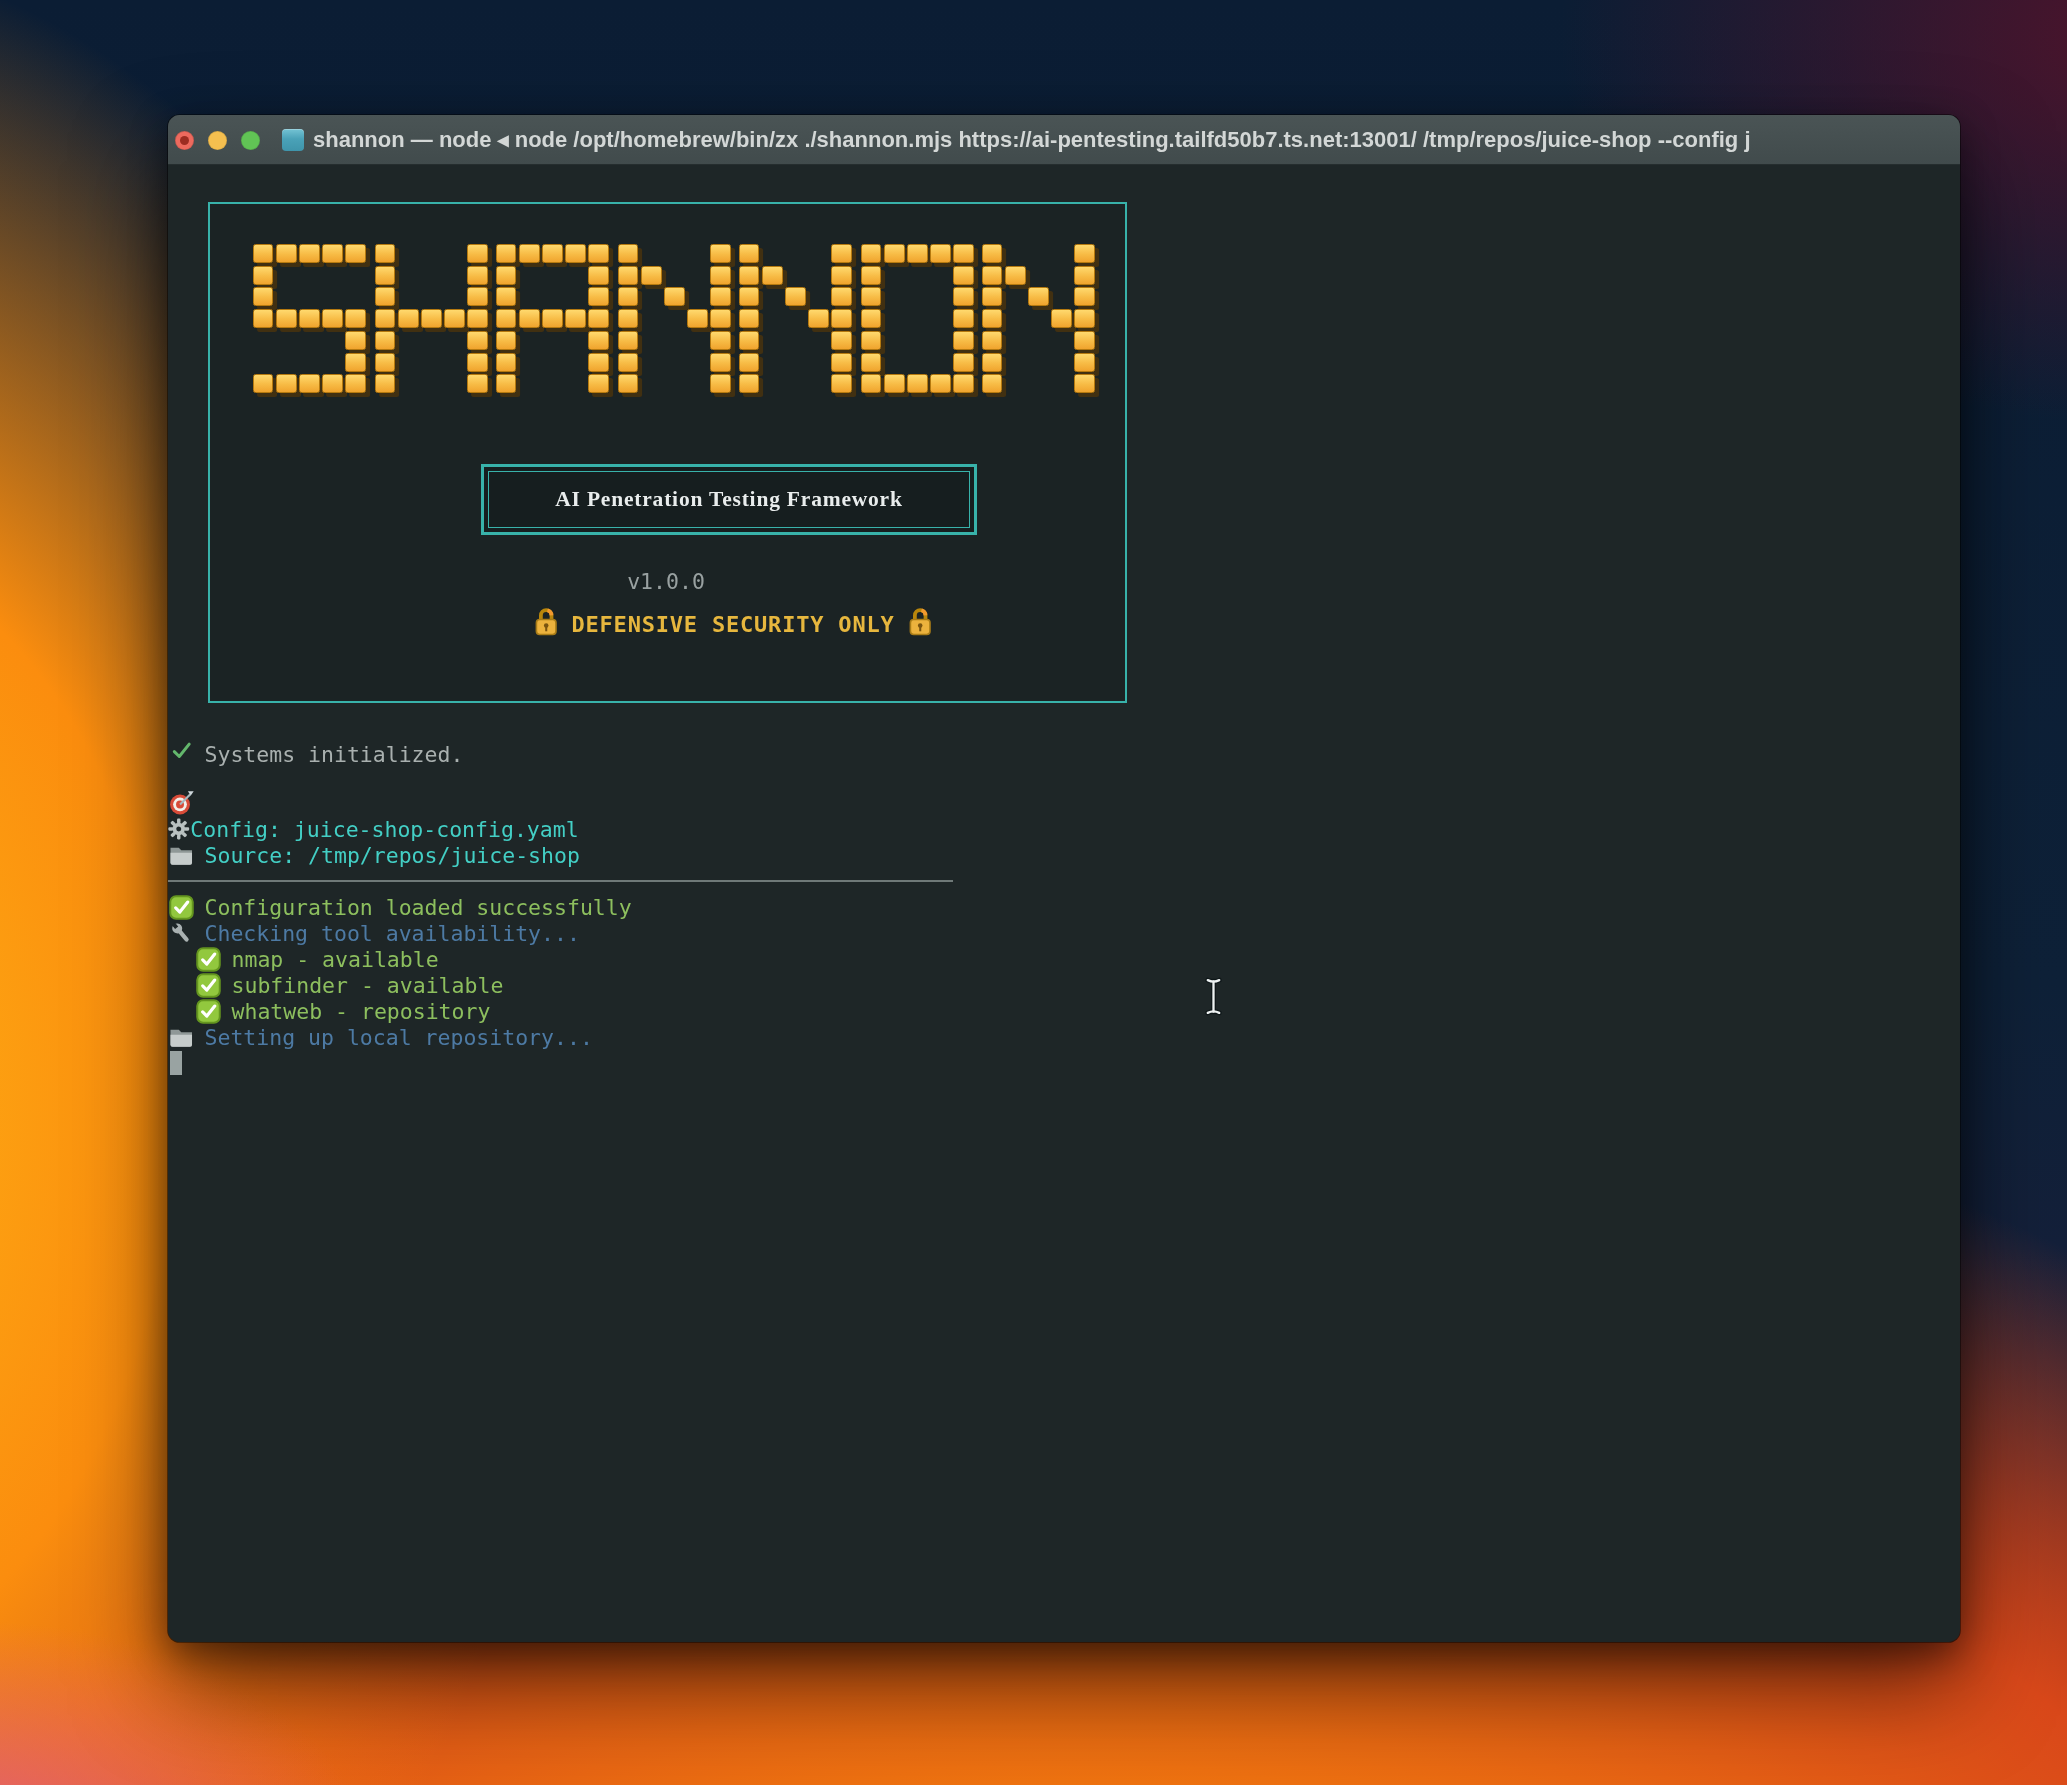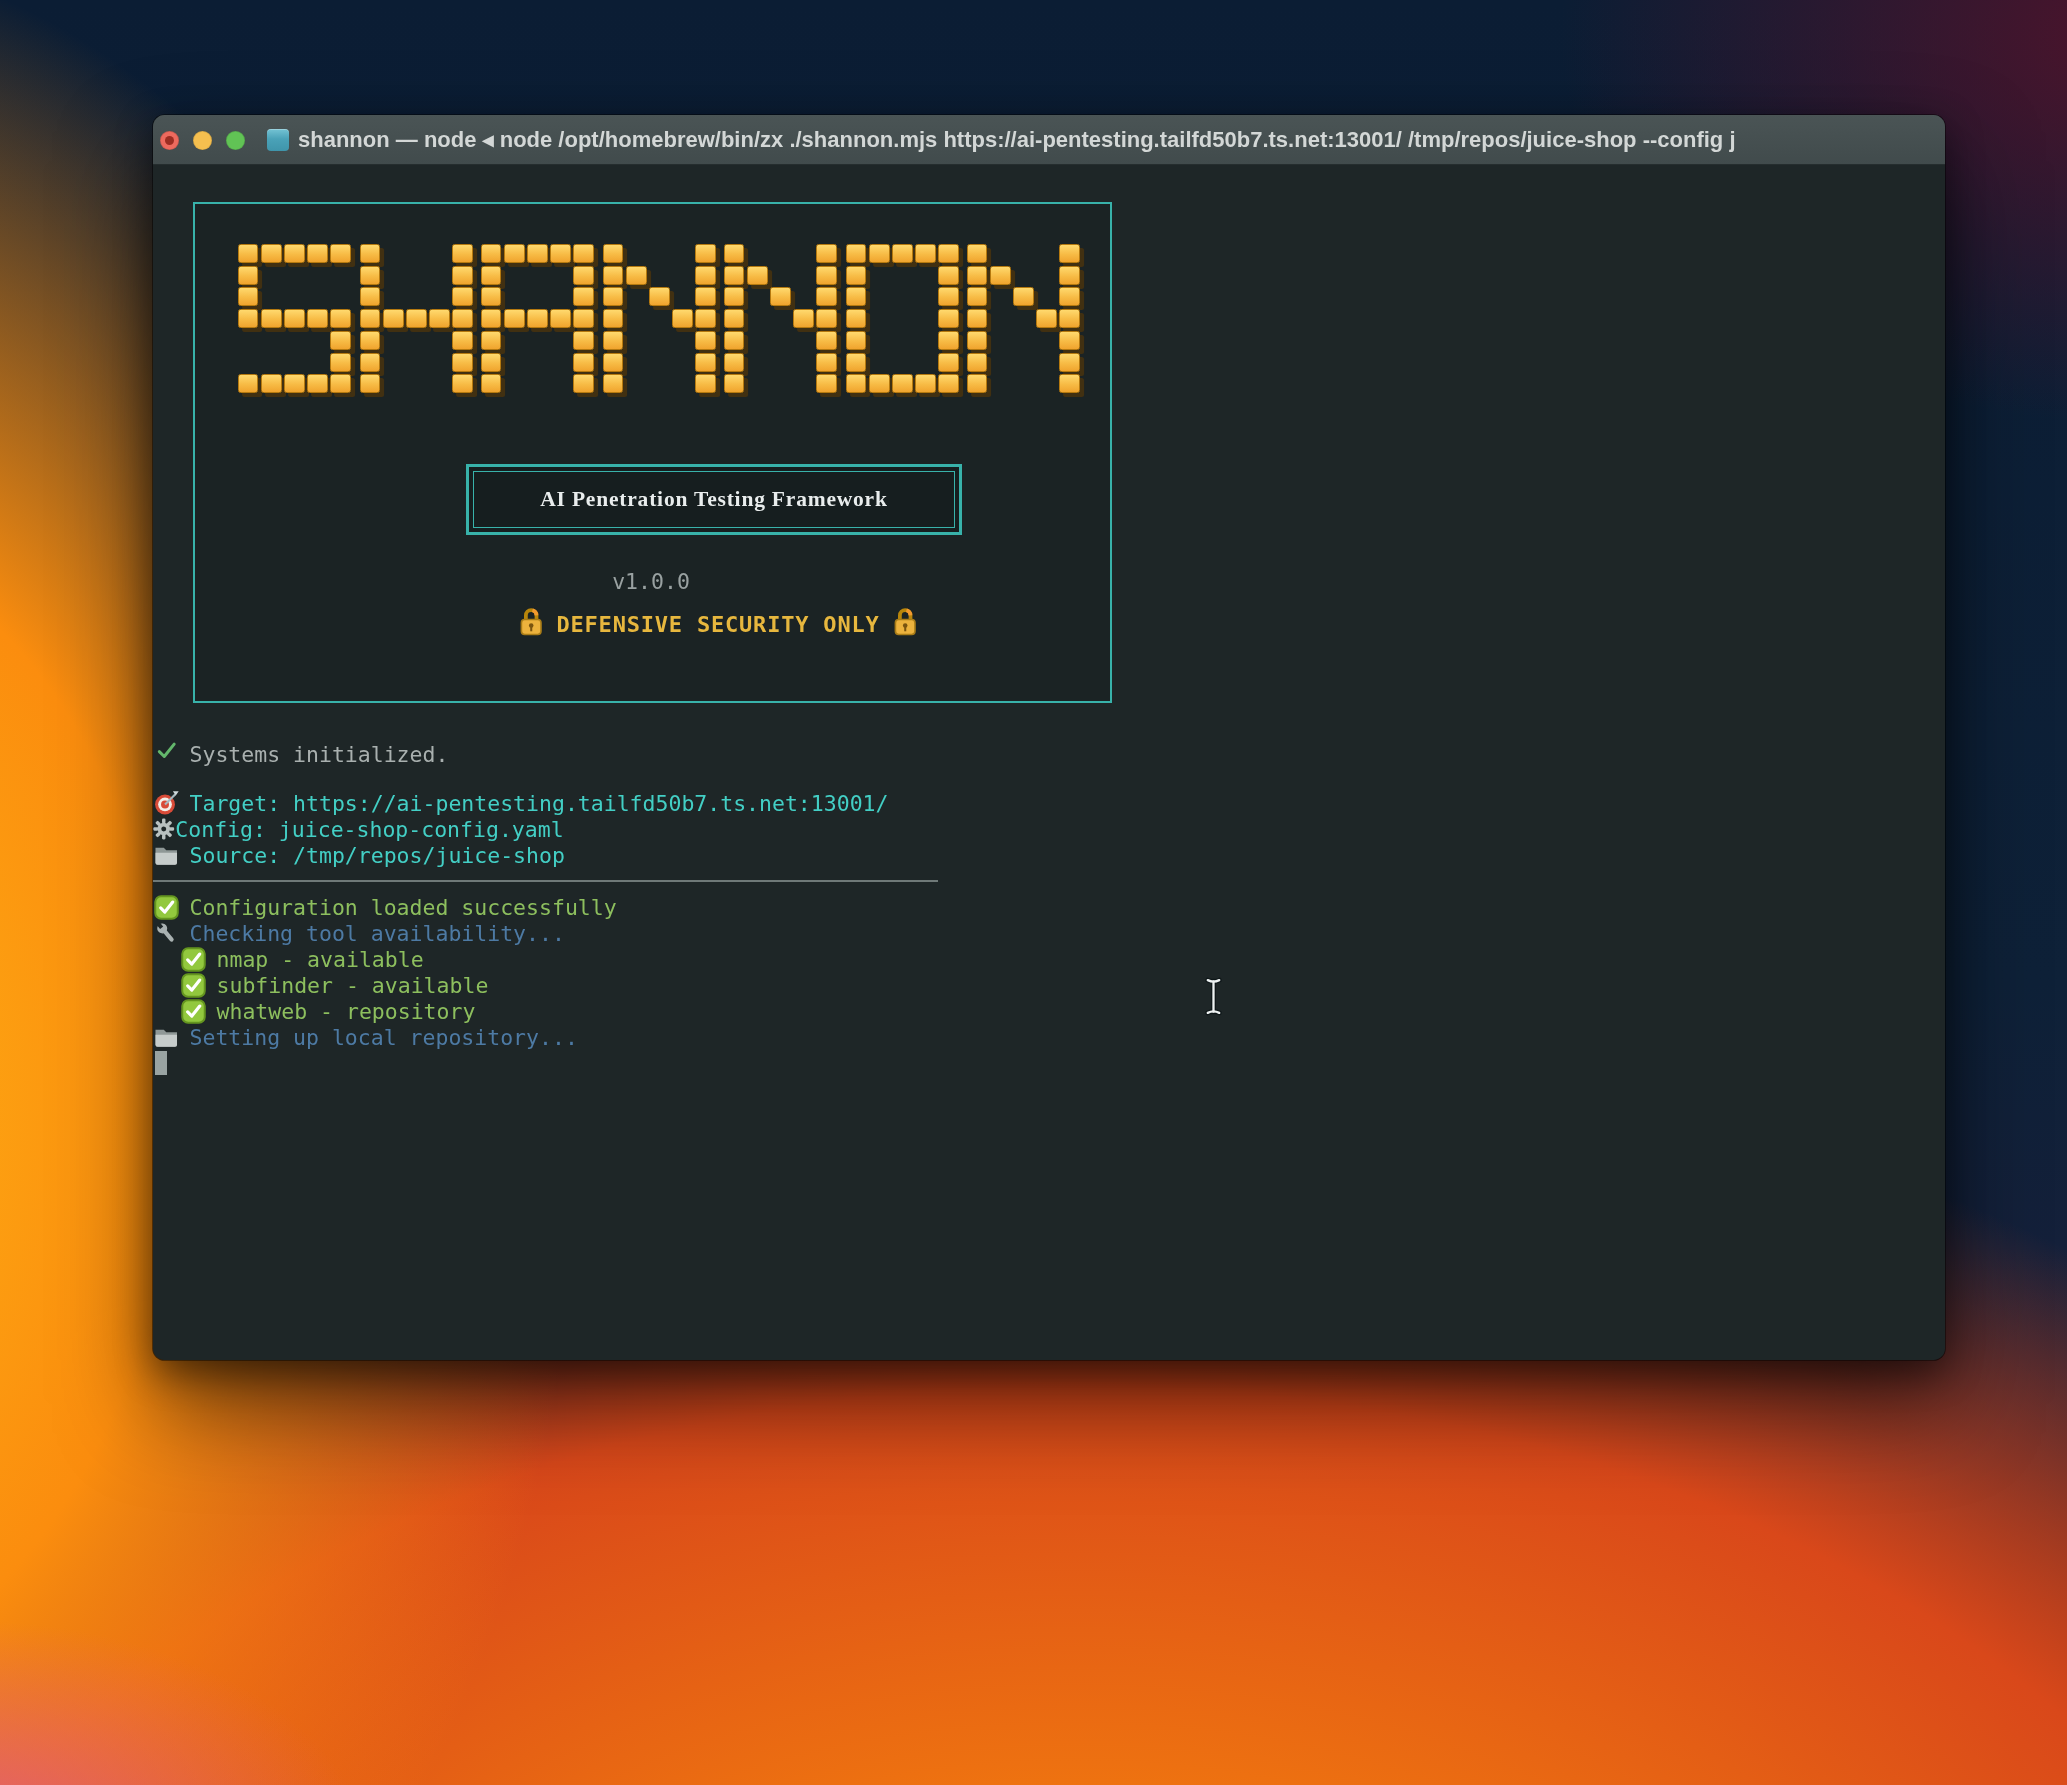--- a/index.html
+++ b/index.html
@@ -13,21 +13,21 @@
     background-image:
       radial-gradient(744px 430px at -2% 104%, rgba(224,91,132,.95) 0%, rgba(224,91,132,0) 55%),
       radial-gradient(1240px 1736px at -12% 62%, #ffb614 0%, #fb8d0e 34%, rgba(248,125,10,0) 67%),
       radial-gradient(2232px 1612px at 52% 130%, #f8a41a 0%, #f1780f 30%, #d9481a 58%, rgba(140,35,28,0) 80%),
       radial-gradient(951px 628px at 104% 2%, rgba(86,18,42,.9) 0%, rgba(86,18,42,0) 62%),
       linear-gradient(180deg, #0b1d34 0%, #0e2138 55%, #14203a 70%, #271e34 82%, #451f25 92%, #64251a 100%);
   }
 
   
   .window {
-    position:absolute; left:153px; top:115px; width:1792px; height:1245px;
+    position:absolute; left:168px; top:115px; width:1792px; height:1527px;
     border-radius:11.6px; background:#1e2627;
     box-shadow: 0 45px 91px rgba(0,0,0,.55), 0 11.6px 37px rgba(0,0,0,.45), 0 0 0 0.8px rgba(0,0,0,.55);
   }
   .titlebar {
     position:absolute; left:0; top:0; right:0; height:50px;
     background:linear-gradient(180deg,#4a5455,#414b4c);
     border-radius:11.6px 11.6px 0 0;
     border-bottom:0.8px solid #252d2e;
   }
   .lights { position:absolute; left:7.4px; top:15.7px; display:flex; gap:14px; }
@@ -283,21 +283,21 @@
           <div class="line"><span class="ico"><svg width="21.5" height="21.5" viewBox="0 0 26 26">
                 <path d="M4 14 L10 20 L22 5" fill="none" stroke="#63b76c" stroke-width="3.6" stroke-linecap="round" stroke-linejoin="round"></path>
               </svg></span><span class="muted">Systems initialized.</span></div>
           <div class="line"></div>
           <div class="line"><span class="ico"><svg width="26.5" height="26.5" viewBox="0 0 32 32">
                 <circle cx="14.5" cy="17.5" r="12" fill="#d84b38"></circle>
                 <circle cx="14.5" cy="17.5" r="8.3" fill="#f3efe9"></circle>
                 <circle cx="14.5" cy="17.5" r="4.8" fill="#d84b38"></circle>
                 <line x1="14.5" y1="17.5" x2="27" y2="5" stroke="#a7b8bf" stroke-width="2.6"></line>
                 <path d="M24 1.5 L31 1.5 L27.5 6.5 Z" fill="#cfd8dc"></path>
-              </svg></span><span class="cyan">Target: https://ai-pentesting.tailfd50b7.ts.net:13001/</span></div>
+              </svg></span></div>
           <div class="line tight"><span class="ico"><svg width="26" height="26" viewBox="0 0 31 31">
                 <g fill="#b9c1c0">
                   <rect x="13" y="0.5" width="5" height="7" rx="1.6" transform="rotate(0 15.5 15.5)"></rect>
                   <rect x="13" y="0.5" width="5" height="7" rx="1.6" transform="rotate(45 15.5 15.5)"></rect>
                   <rect x="13" y="0.5" width="5" height="7" rx="1.6" transform="rotate(90 15.5 15.5)"></rect>
                   <rect x="13" y="0.5" width="5" height="7" rx="1.6" transform="rotate(135 15.5 15.5)"></rect>
                   <rect x="13" y="0.5" width="5" height="7" rx="1.6" transform="rotate(180 15.5 15.5)"></rect>
                   <rect x="13" y="0.5" width="5" height="7" rx="1.6" transform="rotate(225 15.5 15.5)"></rect>
                   <rect x="13" y="0.5" width="5" height="7" rx="1.6" transform="rotate(270 15.5 15.5)"></rect>
                   <rect x="13" y="0.5" width="5" height="7" rx="1.6" transform="rotate(315 15.5 15.5)"></rect>

